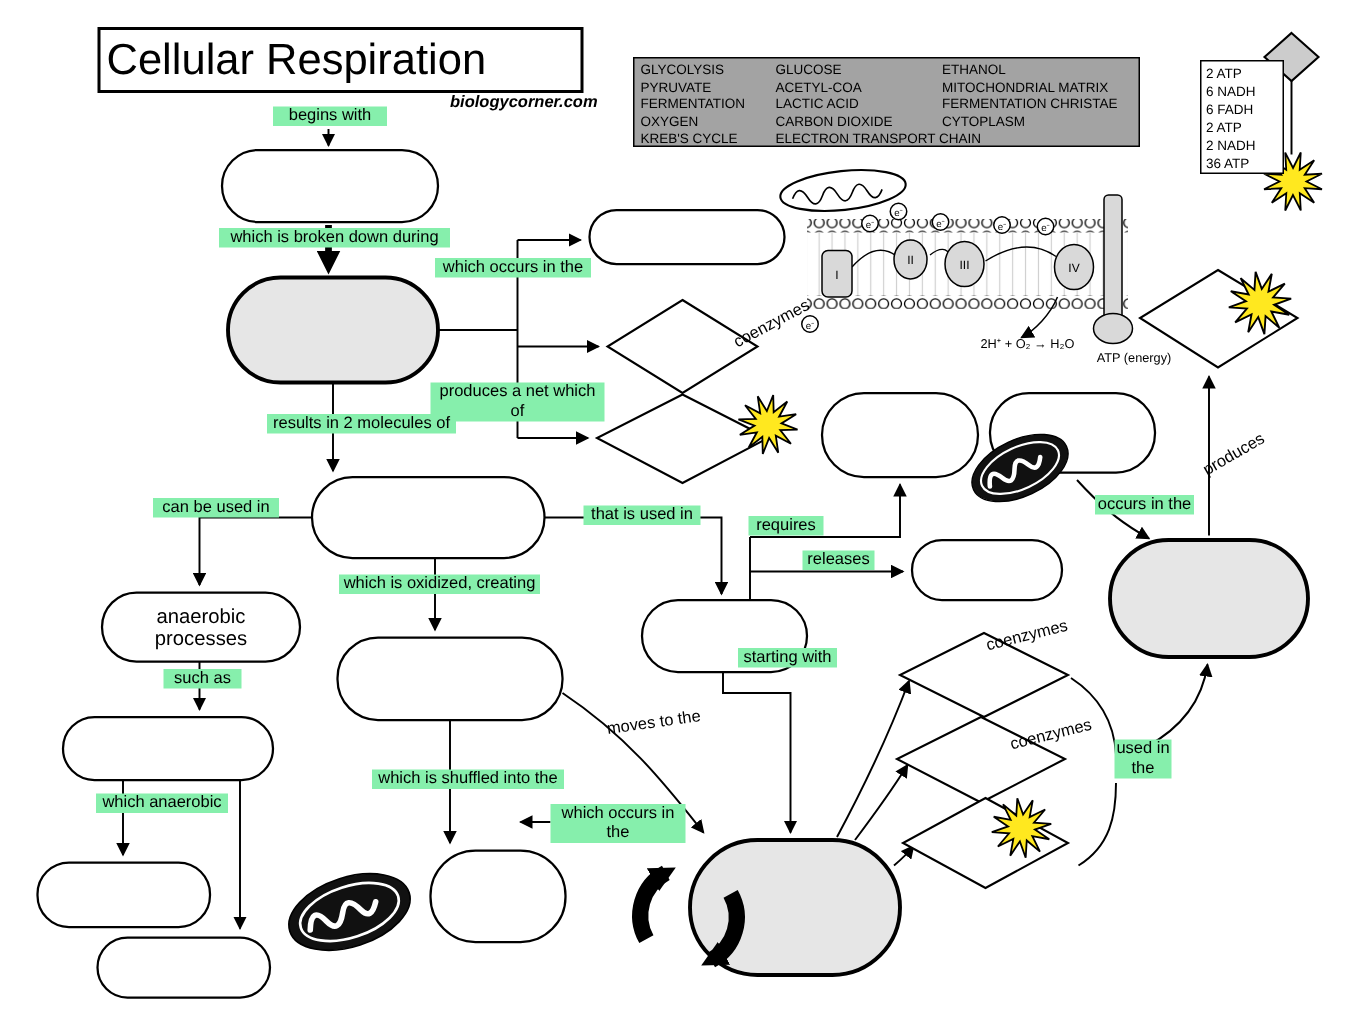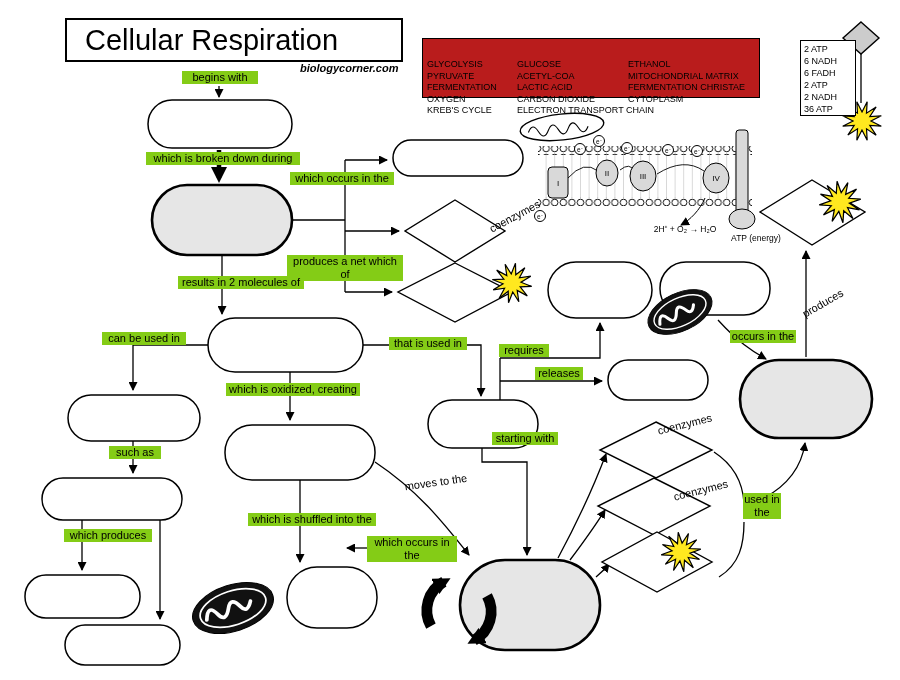--- a/index.html
+++ b/index.html
@@ -1,28 +1,28 @@
 <!DOCTYPE html>
 <html><head>
 <meta charset="utf-8">
 <style>
   html,body{margin:0;padding:0;background:#fff}
   #canvas{position:relative;width:900px;height:680px;background:#fff;overflow:hidden;
           font-family:"Liberation Sans",sans-serif;color:#000}
   #art{position:absolute;left:0;top:0}
   #title-box{position:absolute;left:65px;top:18px;width:316px;height:40px;border:2px solid #000;
-             background:#fff;display:flex;align-items:center;padding-left:18px;font-size:29px}
+             background:#fff;display:flex;align-items:center;padding-left:4px;font-size:29px}
   #credit{position:absolute;left:300px;top:62px;font-size:11px;font-style:italic;font-weight:bold}
   #word-bank{position:absolute;left:422px;top:38px;width:338px;height:60px;border:1.5px solid #000;
-             display:flex;font-size:9px;line-height:11.6px;padding:20px 0 0 4px;box-sizing:border-box;background:#b91c1c}
+             display:flex;font-size:9px;line-height:11.6px;padding:2px 0 0 4px;box-sizing:border-box;background:#a3a3a3}
   .wb-col{white-space:nowrap;overflow:visible}
   .wb-c1{width:90px}.wb-c2{width:111px}.wb-c3{width:130px}
   #atp-box{position:absolute;left:800px;top:40px;width:56px;height:76px;border:1.3px solid #000;
            font-size:9px;line-height:12px;padding:2px 0 0 3px;box-sizing:border-box;background:#fff}
-  .lbl{position:absolute;font-size:11px;line-height:13px;text-align:center;background:#84cc16;padding:0 1px}
+  .lbl{position:absolute;font-size:11px;line-height:13px;text-align:center;background:#86efac;padding:0 1px}
   .nobg{background:transparent}
   .node-text{position:absolute;display:flex;align-items:center;justify-content:center;
              text-align:center;font-size:13.5px;line-height:15px}
   .small{font-size:8.5px;line-height:10px}
 </style>
 </head>
 <body>
 
 <div id="canvas">
 
@@ -211,30 +211,31 @@
   <div class="lbl" style="left:182px;top:71px;width:74px">begins with</div>
   <div class="lbl" style="left:146px;top:152px;width:152px">which is broken down during</div>
   <div class="lbl" style="left:290px;top:172px;width:102px">which occurs in the</div>
   <div class="lbl" style="left:287px;top:255px;width:114px">produces a net which of</div>
   <div class="lbl nobg" style="left:486px;top:210px;transform:rotate(-28deg)">coenzymes</div>
   <div class="lbl" style="left:178px;top:276px;width:124px">results in 2 molecules of</div>
   <div class="lbl" style="left:102px;top:332px;width:82px">can be used in</div>
   <div class="lbl" style="left:389px;top:337px;width:76px">that is used in</div>
   <div class="lbl" style="left:226px;top:383px;width:132px">which is oxidized, creating</div>
   <div class="lbl" style="left:109px;top:446px;width:50px">such as</div>
-  <div class="lbl" style="left:64px;top:529px;width:86px">which produces</div>
+  <div class="lbl" style="left:64px;top:529px;width:86px">which anaerobic</div>
   <div class="lbl" style="left:248px;top:513px;width:126px">which is shuffled into the</div>
   <div class="lbl" style="left:367px;top:536px;width:88px">which occurs in the</div>
   <div class="lbl nobg" style="left:401px;top:476px;width:68px;transform:rotate(-8deg)">moves to the</div>
   <div class="lbl" style="left:492px;top:432px;width:64px">starting with</div>
   <div class="lbl" style="left:499px;top:344px;width:48px">requires</div>
   <div class="lbl" style="left:535px;top:367px;width:46px">releases</div>
   <div class="lbl" style="left:730px;top:330px;width:64px">occurs in the</div>
   <div class="lbl nobg" style="left:797px;top:297px;width:50px;transform:rotate(-30deg)">produces</div>
   <div class="lbl nobg" style="left:656px;top:418px;transform:rotate(-14deg)">coenzymes</div>
   <div class="lbl nobg" style="left:672px;top:484px;transform:rotate(-14deg)">coenzymes</div>
   <div class="lbl" style="left:743px;top:493px;width:36px">used in the</div>
 
   <div class="lbl nobg small" style="left:646px;top:224px;width:76px">2H⁺ + O₂ → H₂O</div>
   <div class="lbl nobg small" style="left:726px;top:233px;width:58px">ATP (energy)</div>
 
+  <div class="node-text" style="left:83px;top:398px;width:102px;height:40px">anaerobic processes</div>
 
 </div>
 
 </body></html>

